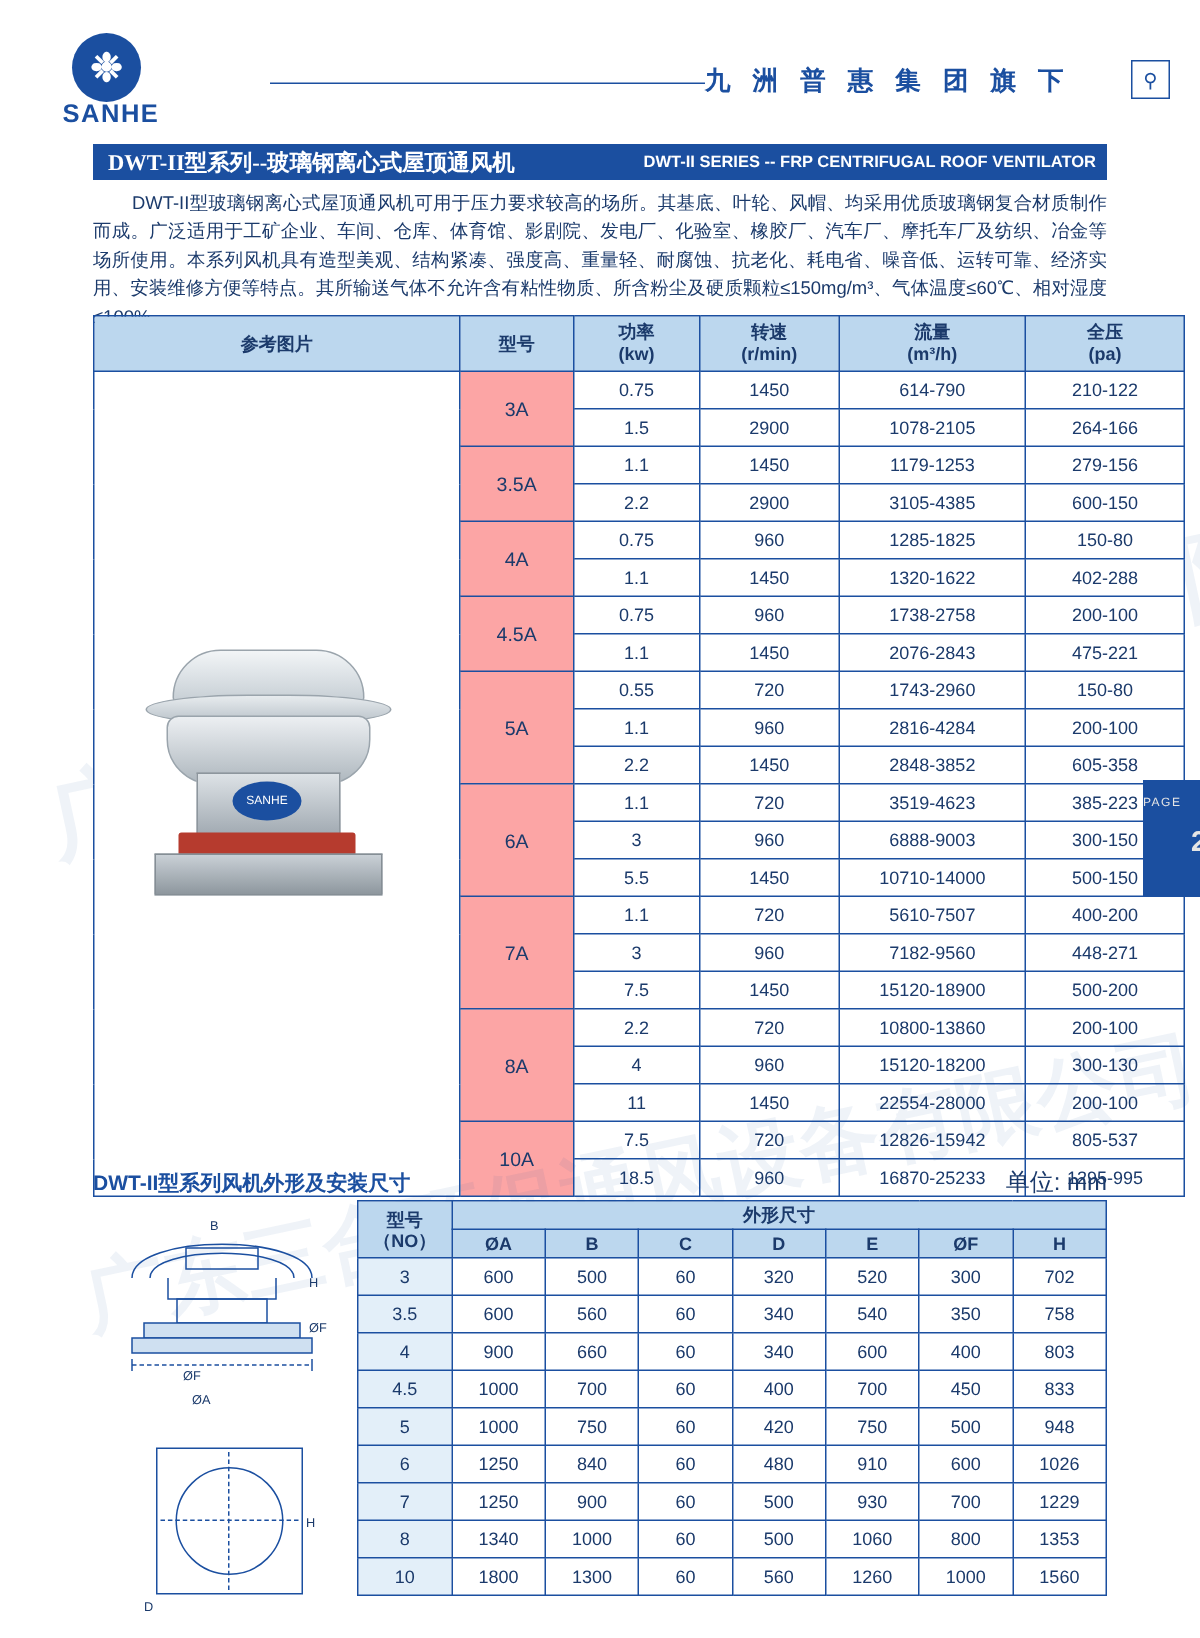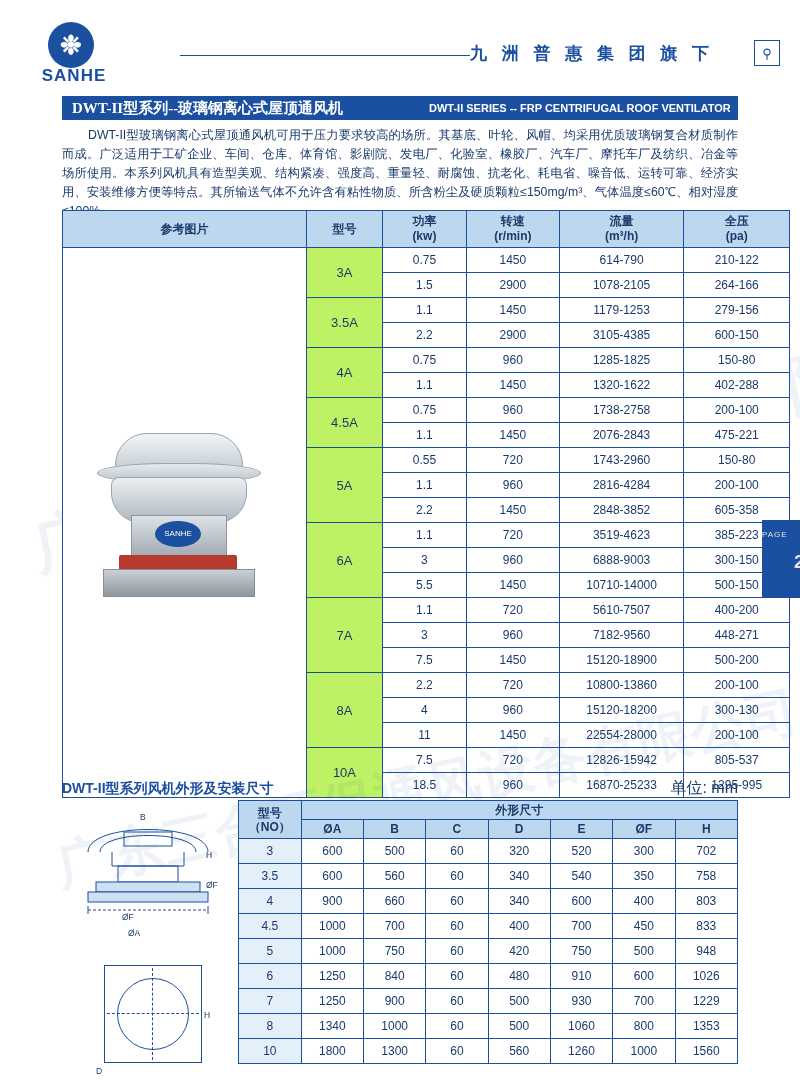--- a/index.html
+++ b/index.html
@@ -64,21 +64,21 @@
     position:absolute;left:62px;top:210px;width:728px;
     border-collapse:collapse;font-size:12px;color:#1b3a6b;
   }
   .tbl-main th{
     background:#bcd7ee;border:1px solid #1b4fa0;font-weight:bold;
     text-align:center;line-height:15px;padding:3px 0;
   }
   .tbl-main td{
     border:1px solid #1b4fa0;text-align:center;height:22px;background:#fff;
   }
-  .tbl-main td.model{background:#bef264;font-size:13px;}
+  .tbl-main td.model{background:#fca5a5;font-size:13px;}
   .pic-cell{background:#fff;vertical-align:top;padding:0;}
 
   
   .fanwrap{position:relative;width:228px;height:520px;}
   .fan{position:absolute;left:22px;top:185px;width:186px;height:165px;}
   .fan .cap{
     position:absolute;left:30px;top:0;width:126px;height:34px;
     background:linear-gradient(#f2f5f7,#c6ced4);
     border-radius:63px 63px 8px 8px;border:1px solid #9aa4ac;
   }

